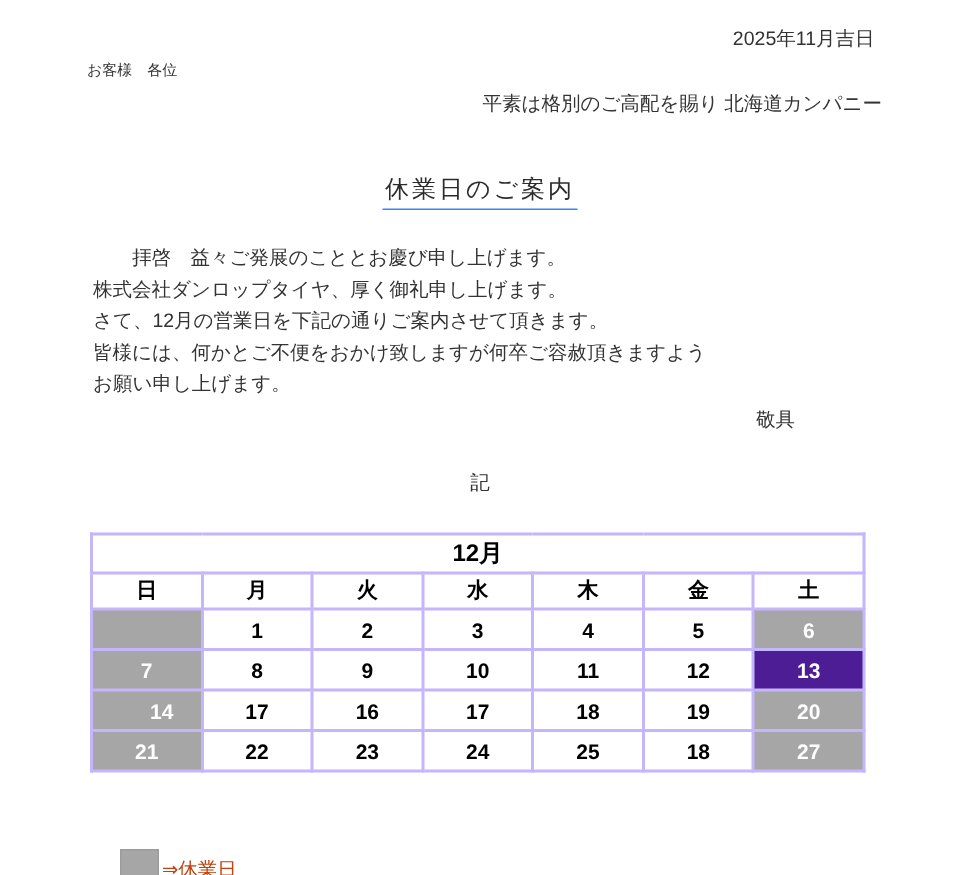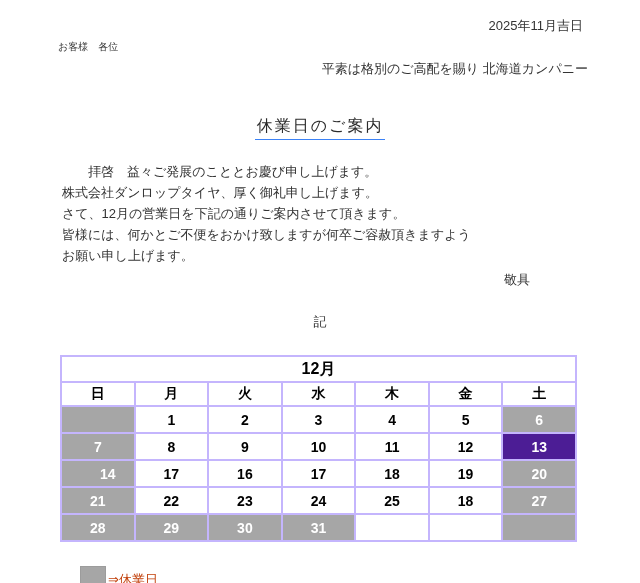--- a/index.html
+++ b/index.html
@@ -207,29 +207,20 @@
         </tr>
         <tr>
           <td class="closed" style="background: rgb(166, 166, 166);">21</td>
           <td>22</td>
           <td>23</td>
           <td>24</td>
           <td>25</td>
           <td>18</td>
           <td class="closed" style="background: rgb(166, 166, 166);">27</td>
         </tr>
-        <tr>
-          <td class="closed" style="background: rgb(166, 166, 166);">28</td>
-          <td class="closed" style="background: rgb(166, 166, 166);">29</td>
-          <td class="closed" style="background: rgb(166, 166, 166);">30</td>
-          <td class="closed" style="background: rgb(166, 166, 166);">31</td>
-          <td></td>
-          <td></td>
-          <td class="closed" style="background: rgb(166, 166, 166);"></td>
-        </tr>
       </tbody>
   </table>
 
   <div class="legend">
     <div class="legend-swatch" style="background: rgb(166, 166, 166);"></div>
     <div class="legend-label">⇒休業日</div>
   </div>
 
 </div>
 

